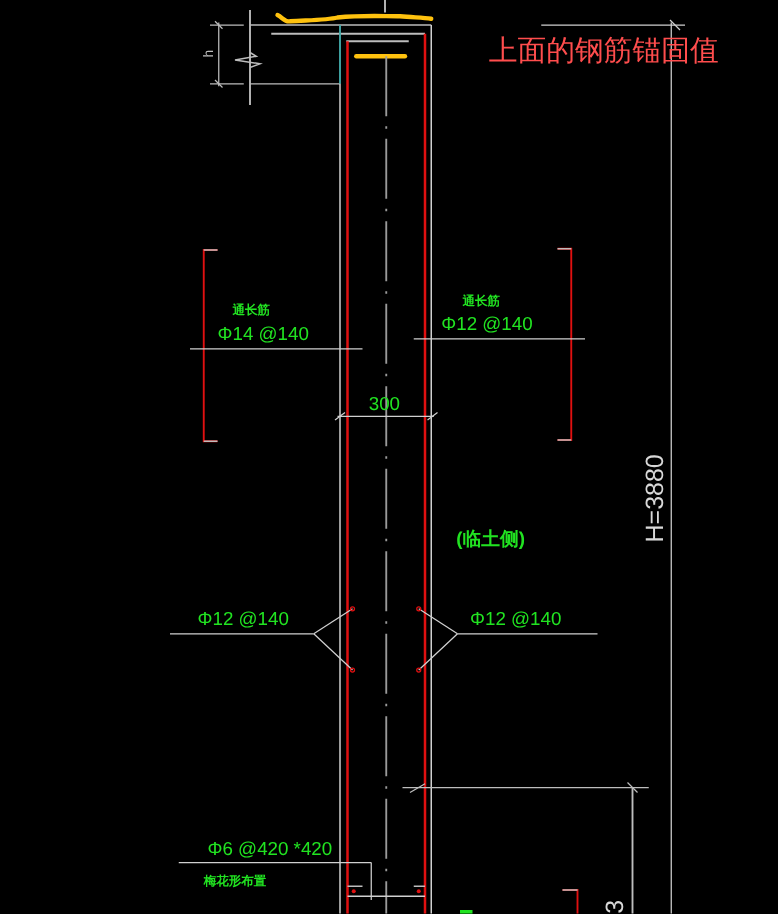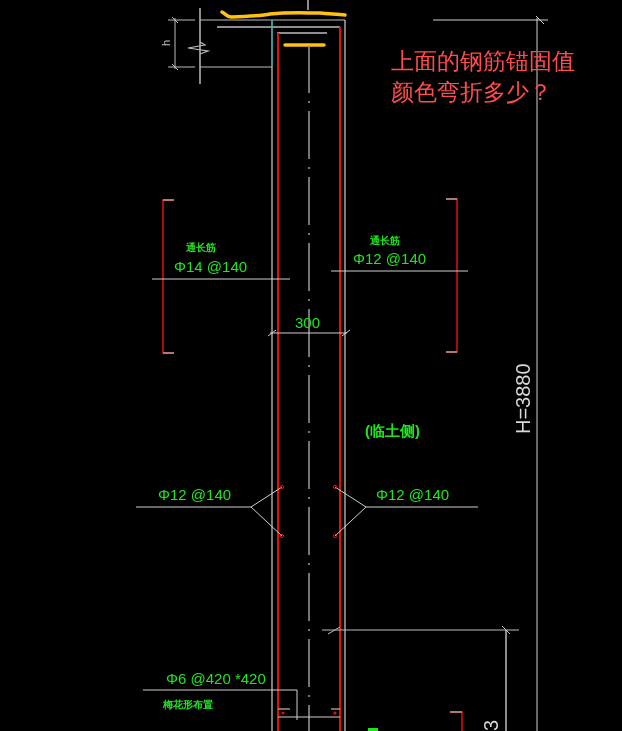--- a/index.html
+++ b/index.html
@@ -2,21 +2,20 @@
 <html><head>
 <meta charset="utf-8">
 <style>
   html, body { margin: 0; padding: 0; background: #000; }
   body { width: 622px; height: 731px; overflow: hidden; position: relative; font-family: "DejaVu Sans", sans-serif; }
   #canvas { position: absolute; left: 0; top: 0; width: 622px; height: 731px; }
   .annot {
     position: absolute; left: 391px; top: 26px; width: 230px;
     color: #ff4d4d; font-family: "DejaVu Sans", sans-serif; font-size: 23px; line-height: 31px;
     letter-spacing: 0px;
-    margin-top: 20px;
   }
   .annot div { white-space: nowrap; }
   svg text { font-family: "Liberation Sans Narrow", "Liberation Sans", sans-serif; }
   .lbl { fill: #21e321; font-size: 15px; }
   .lbl-sm { fill: #21e321; font-size: 10px; font-weight: bold; }
   .dim { fill: #d8d8d8; font-size: 20px; }
 </style>
 </head>
 <body>
 
@@ -131,14 +130,13 @@
     <circle cx="335" cy="713" r="1.6" fill="#e01010"></circle>
     <text class="lbl" x="166" y="684">Φ6 @420 *420</text>
     <text class="lbl-sm" x="163" y="708">梅花形布置</text>
   </g>
 
   <rect x="368" y="728" width="10" height="3" fill="#21e321"></rect>
 </svg>
 
 <div class="annot">
   <div>上面的钢筋锚固值</div>
-  <div>颜色弯折多少？</div>
 </div>
 
 </body></html>

